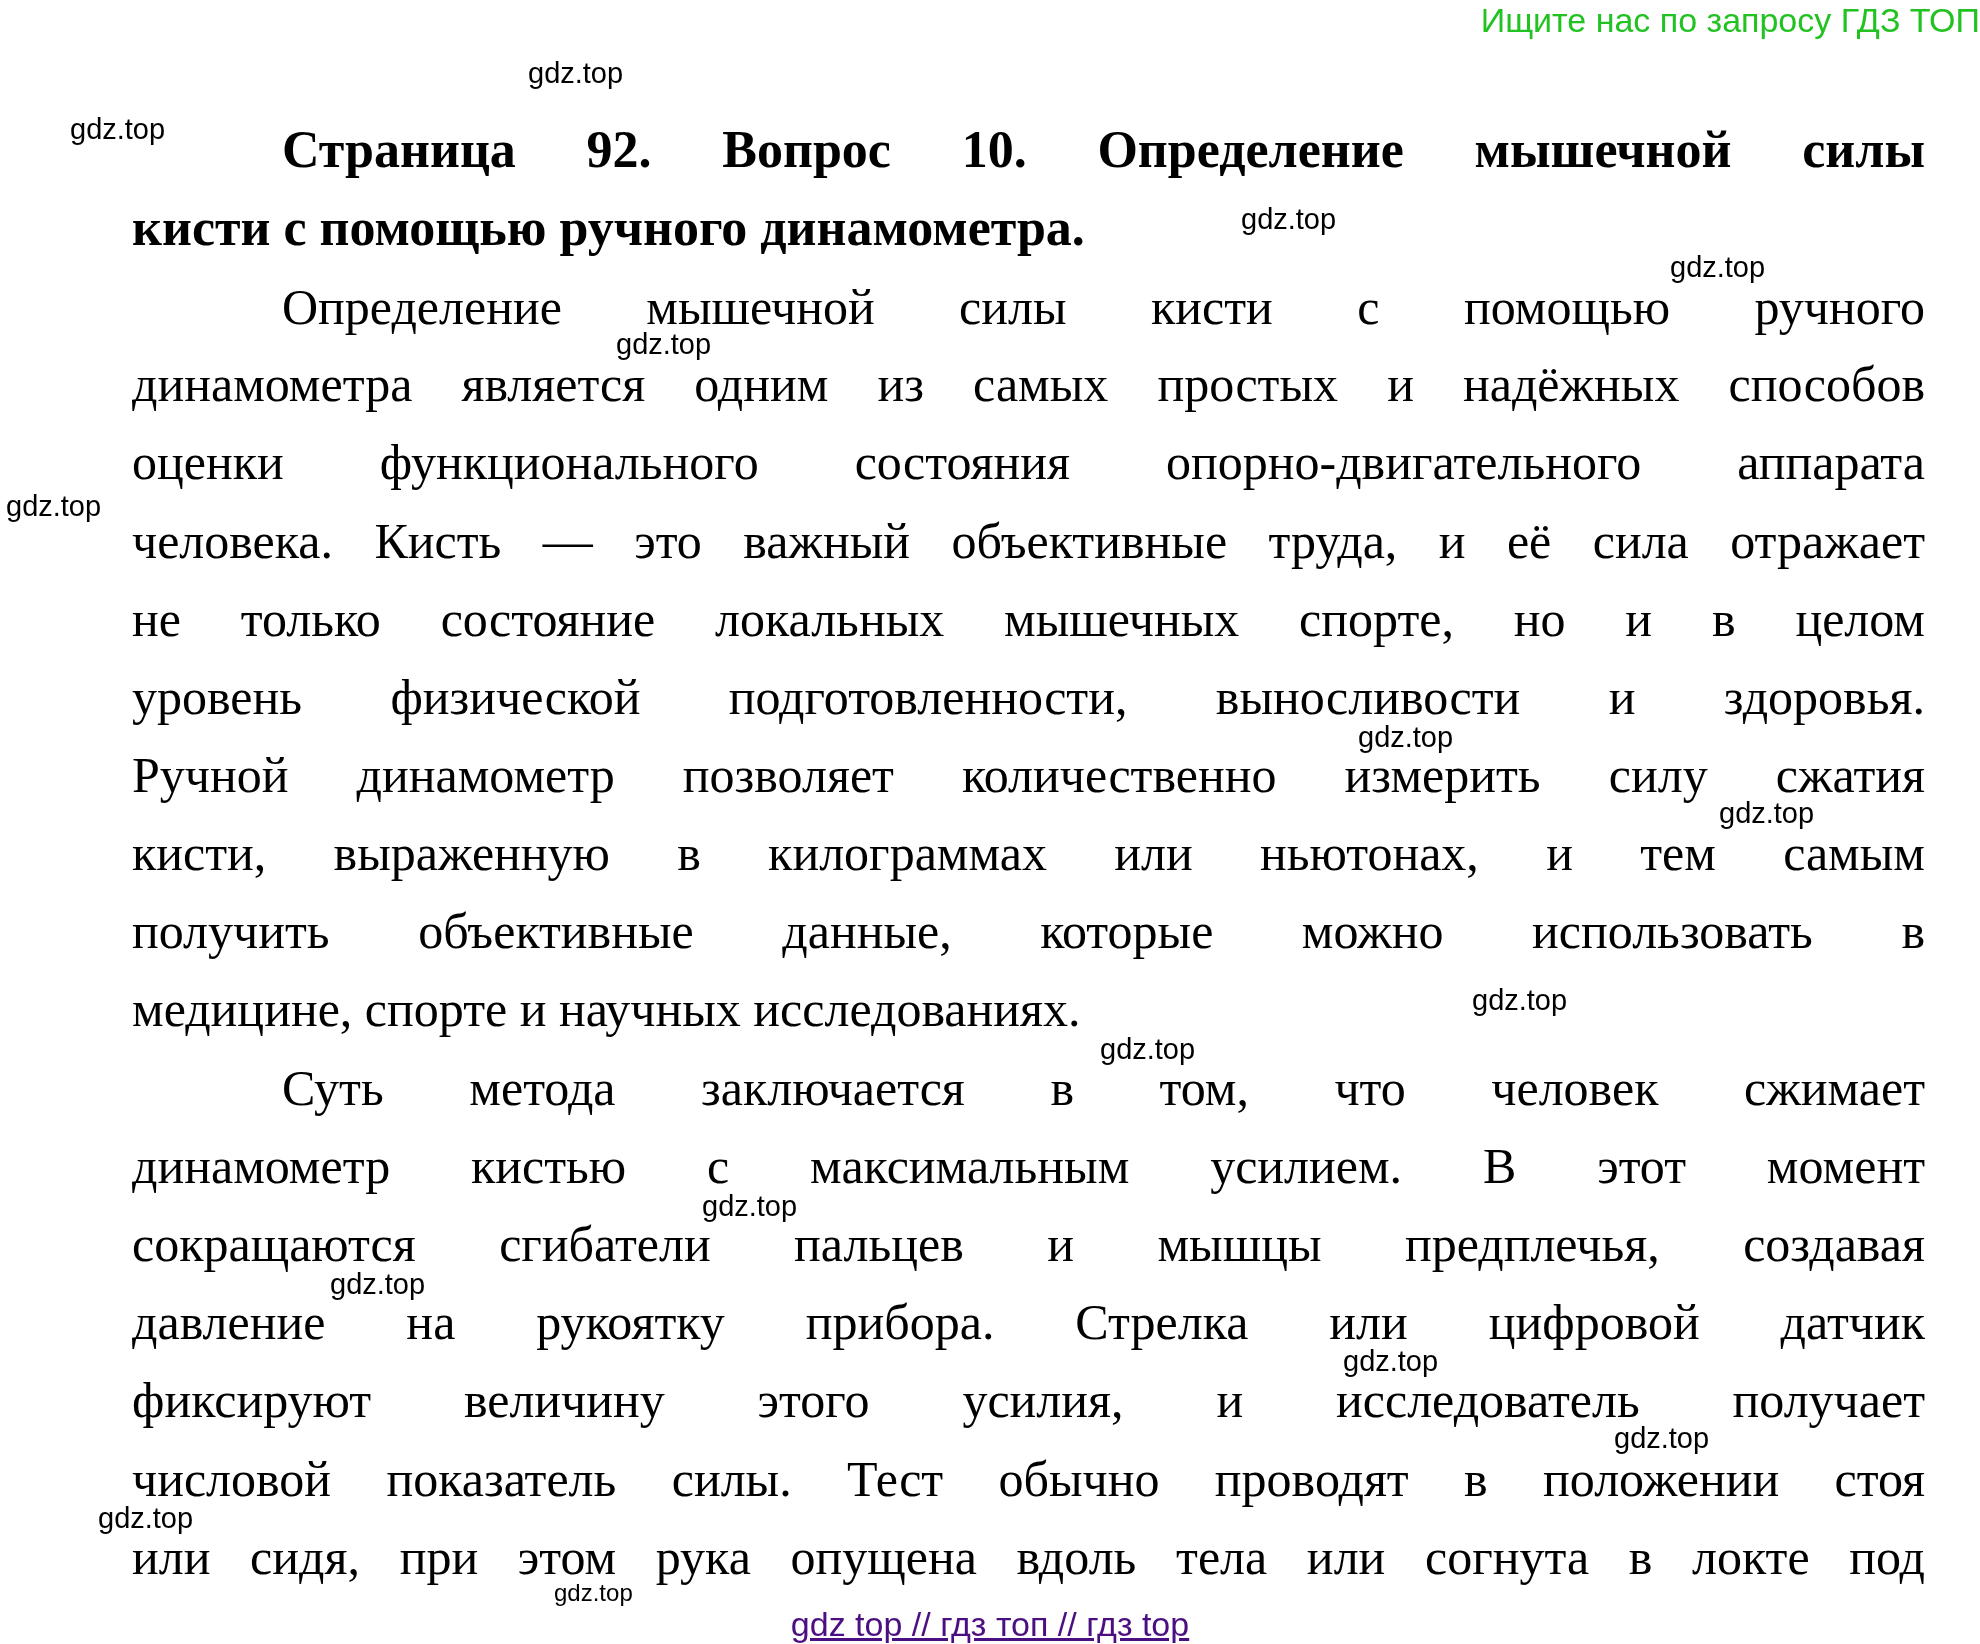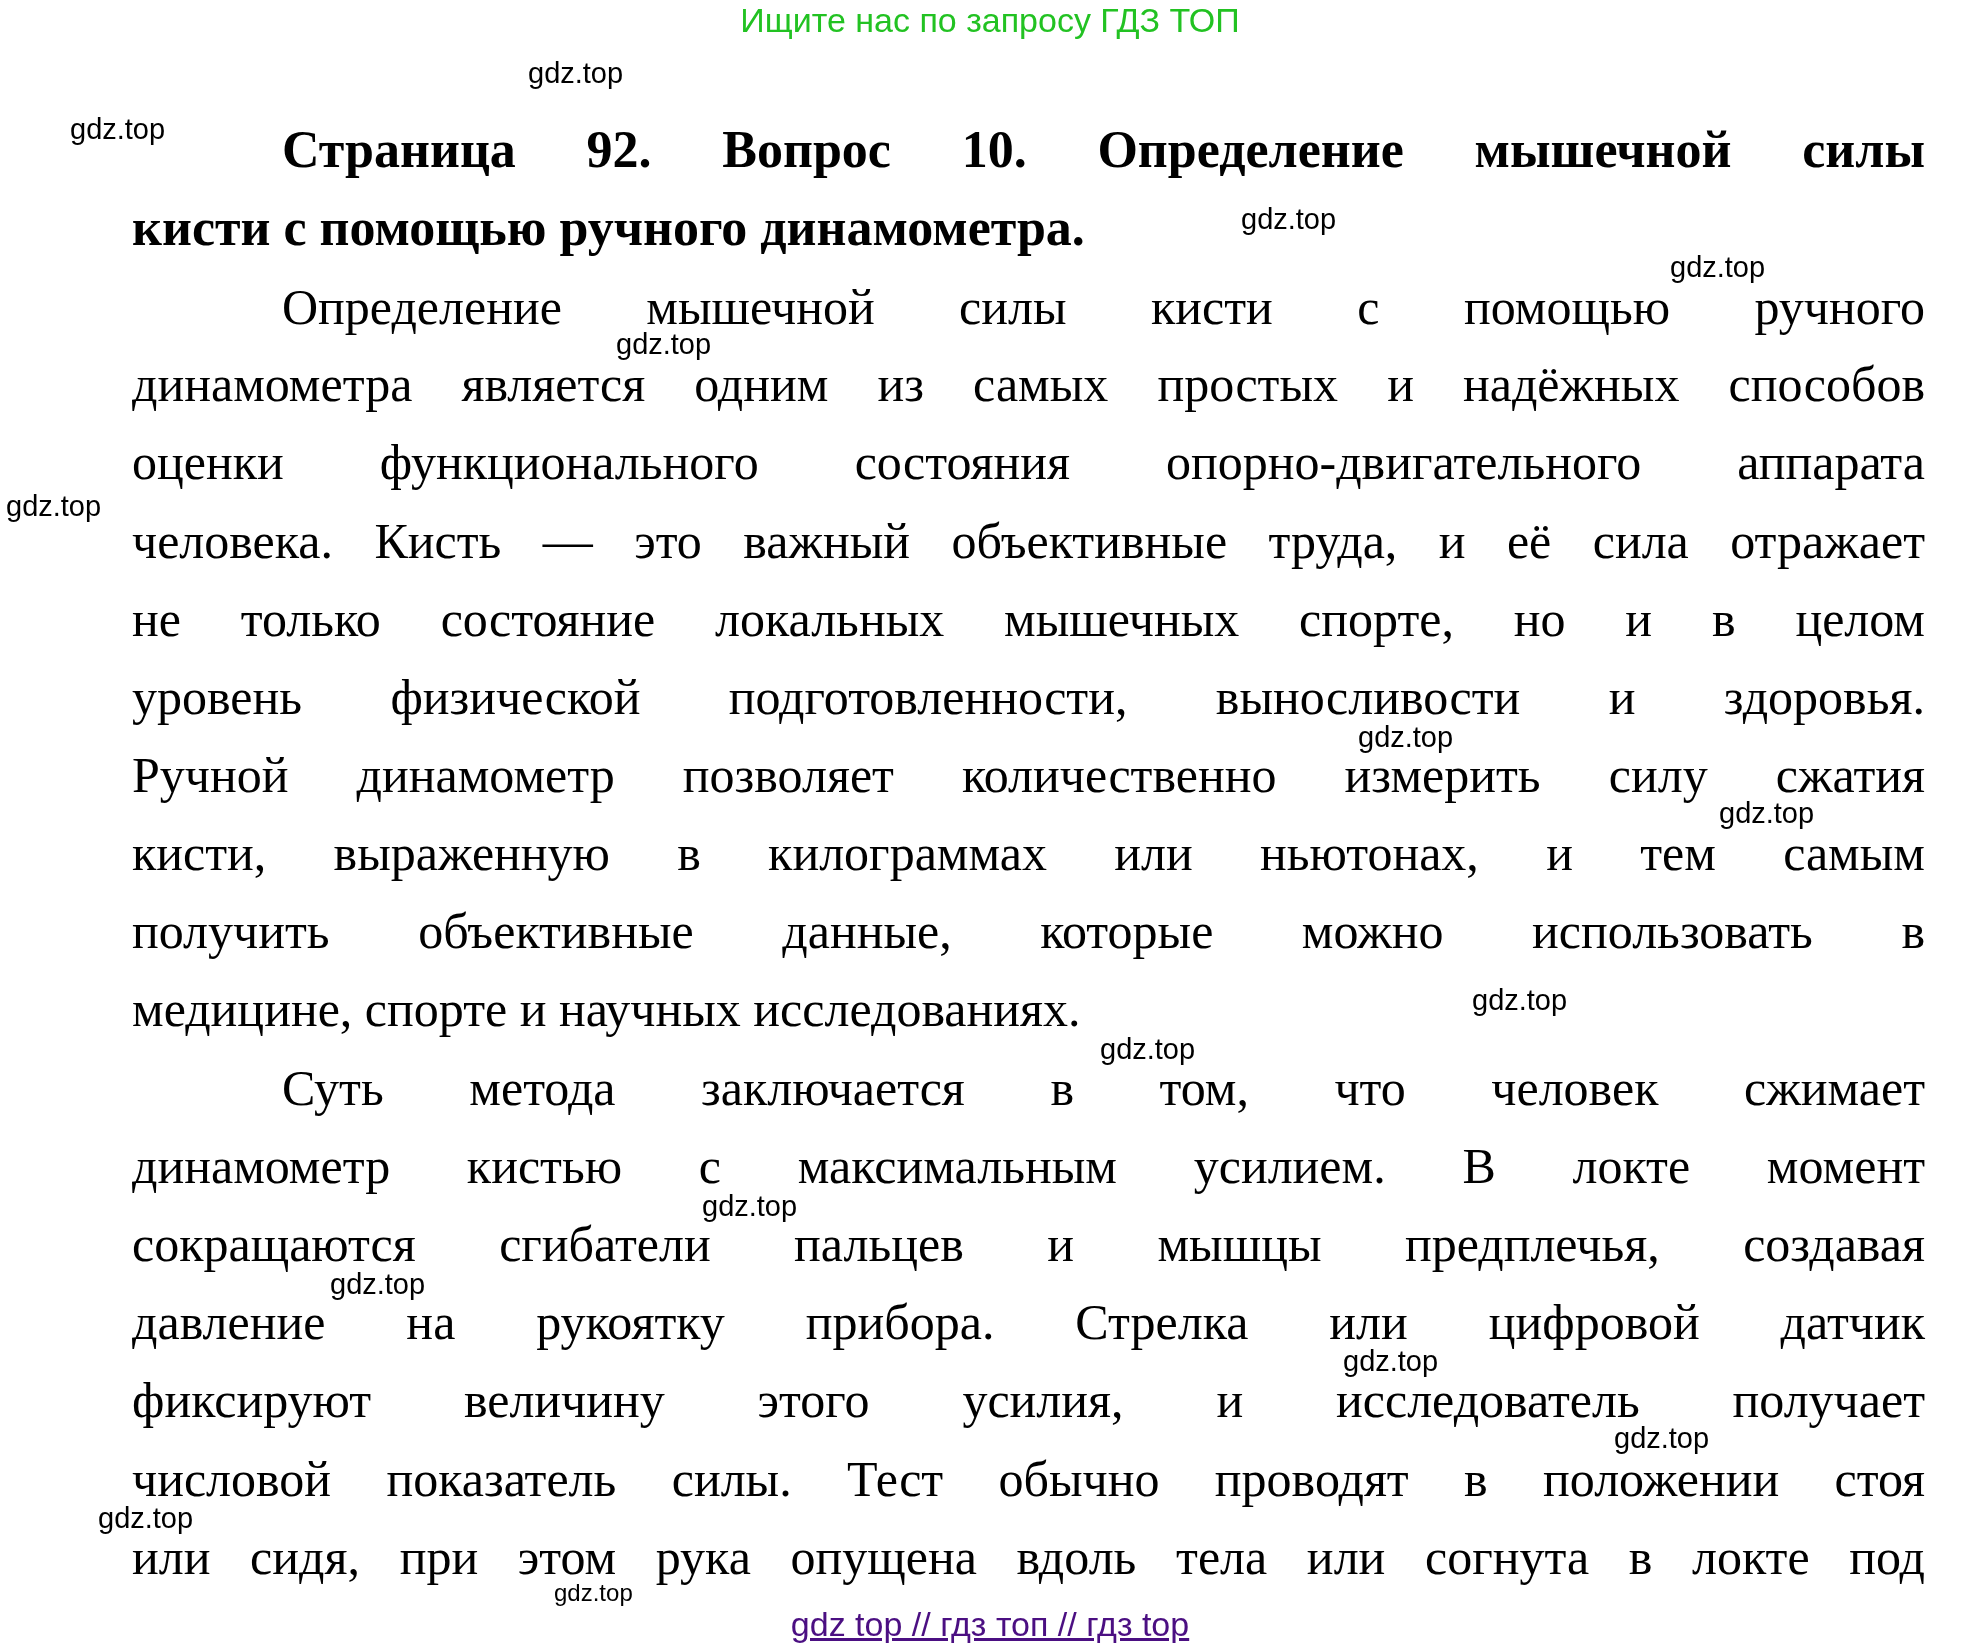--- a/index.html
+++ b/index.html
@@ -1,17 +1,17 @@
 <!DOCTYPE html>
 <html><head>
 <meta charset="utf-8">
 <style>
   html, body { margin:0; padding:0; background:#fff; }
   body { width:1980px; height:1644px; position:relative; overflow:hidden; font-family:"Liberation Serif", serif; color:#000; }
-  .top-banner { position:absolute; top:0; left:0; width:1980px; text-align:center; font-family:"Liberation Sans", sans-serif; font-size:34px; line-height:40px; }
+  .top-banner { position:absolute; top:0; left:0; width:1980px; text-align:right; font-family:"Liberation Sans", sans-serif; font-size:34px; line-height:40px; }
   .footer { position:absolute; top:1604px; left:0; width:1980px; text-align:center; font-family:"Liberation Sans", sans-serif; font-size:34px; line-height:40px; }
   .wm { position:absolute; font-family:"Liberation Sans", sans-serif; font-size:29px; line-height:32px; color:#000; white-space:nowrap; }
   .wm.small { font-size:24px; }
   .line { position:absolute; left:132px; width:1793px; font-size:50px; line-height:60px; text-align:justify; text-align-last:justify; white-space:nowrap; }
   .line.last { text-align-last:left; }
   .line.indent { left:282px; width:1643px; }
   .title { font-weight:bold; font-size:52px; }
 </style>
 </head>
 <body>
@@ -26,21 +26,21 @@
 <div class="line" style="top:432px;">оценки функционального состояния опорно-двигательного аппарата</div>
 <div class="line" style="top:511px;">человека. Кисть — это важный объективные труда, и её сила отражает</div>
 <div class="line" style="top:589px;">не только состояние локальных мышечных спорте, но и в целом</div>
 <div class="line" style="top:667px;">уровень физической подготовленности, выносливости и здоровья.</div>
 <div class="line" style="top:745px;">Ручной динамометр позволяет количественно измерить силу сжатия</div>
 <div class="line" style="top:823px;">кисти, выраженную в килограммах или ньютонах, и тем самым</div>
 <div class="line" style="top:901px;">получить объективные данные, которые можно использовать в</div>
 <div class="line last" style="top:979px;">медицине, спорте и научных исследованиях.</div>
 
 <div class="line indent" style="top:1058px;">Суть метода заключается в том, что человек сжимает</div>
-<div class="line" style="top:1136px;">динамометр кистью с максимальным усилием. В локте момент</div>
+<div class="line" style="top:1136px;">динамометр кистью с максимальным усилием. В этот момент</div>
 <div class="line" style="top:1214px;">сокращаются сгибатели пальцев и мышцы предплечья, создавая</div>
 <div class="line" style="top:1292px;">давление на рукоятку прибора. Стрелка или цифровой датчик</div>
 <div class="line" style="top:1370px;">фиксируют величину этого усилия, и исследователь получает</div>
 <div class="line" style="top:1449px;">числовой показатель силы. Тест обычно проводят в положении стоя</div>
 <div class="line" style="top:1527px;">или сидя, при этом рука опущена вдоль тела или согнута в локте под</div>
 
 <span class="wm" style="left:528px; top:57px;">gdz.top</span>
 <span class="wm" style="left:70px; top:113px;">gdz.top</span>
 <span class="wm" style="left:1241px; top:203px;">gdz.top</span>
 <span class="wm" style="left:1670px; top:251px;">gdz.top</span>

